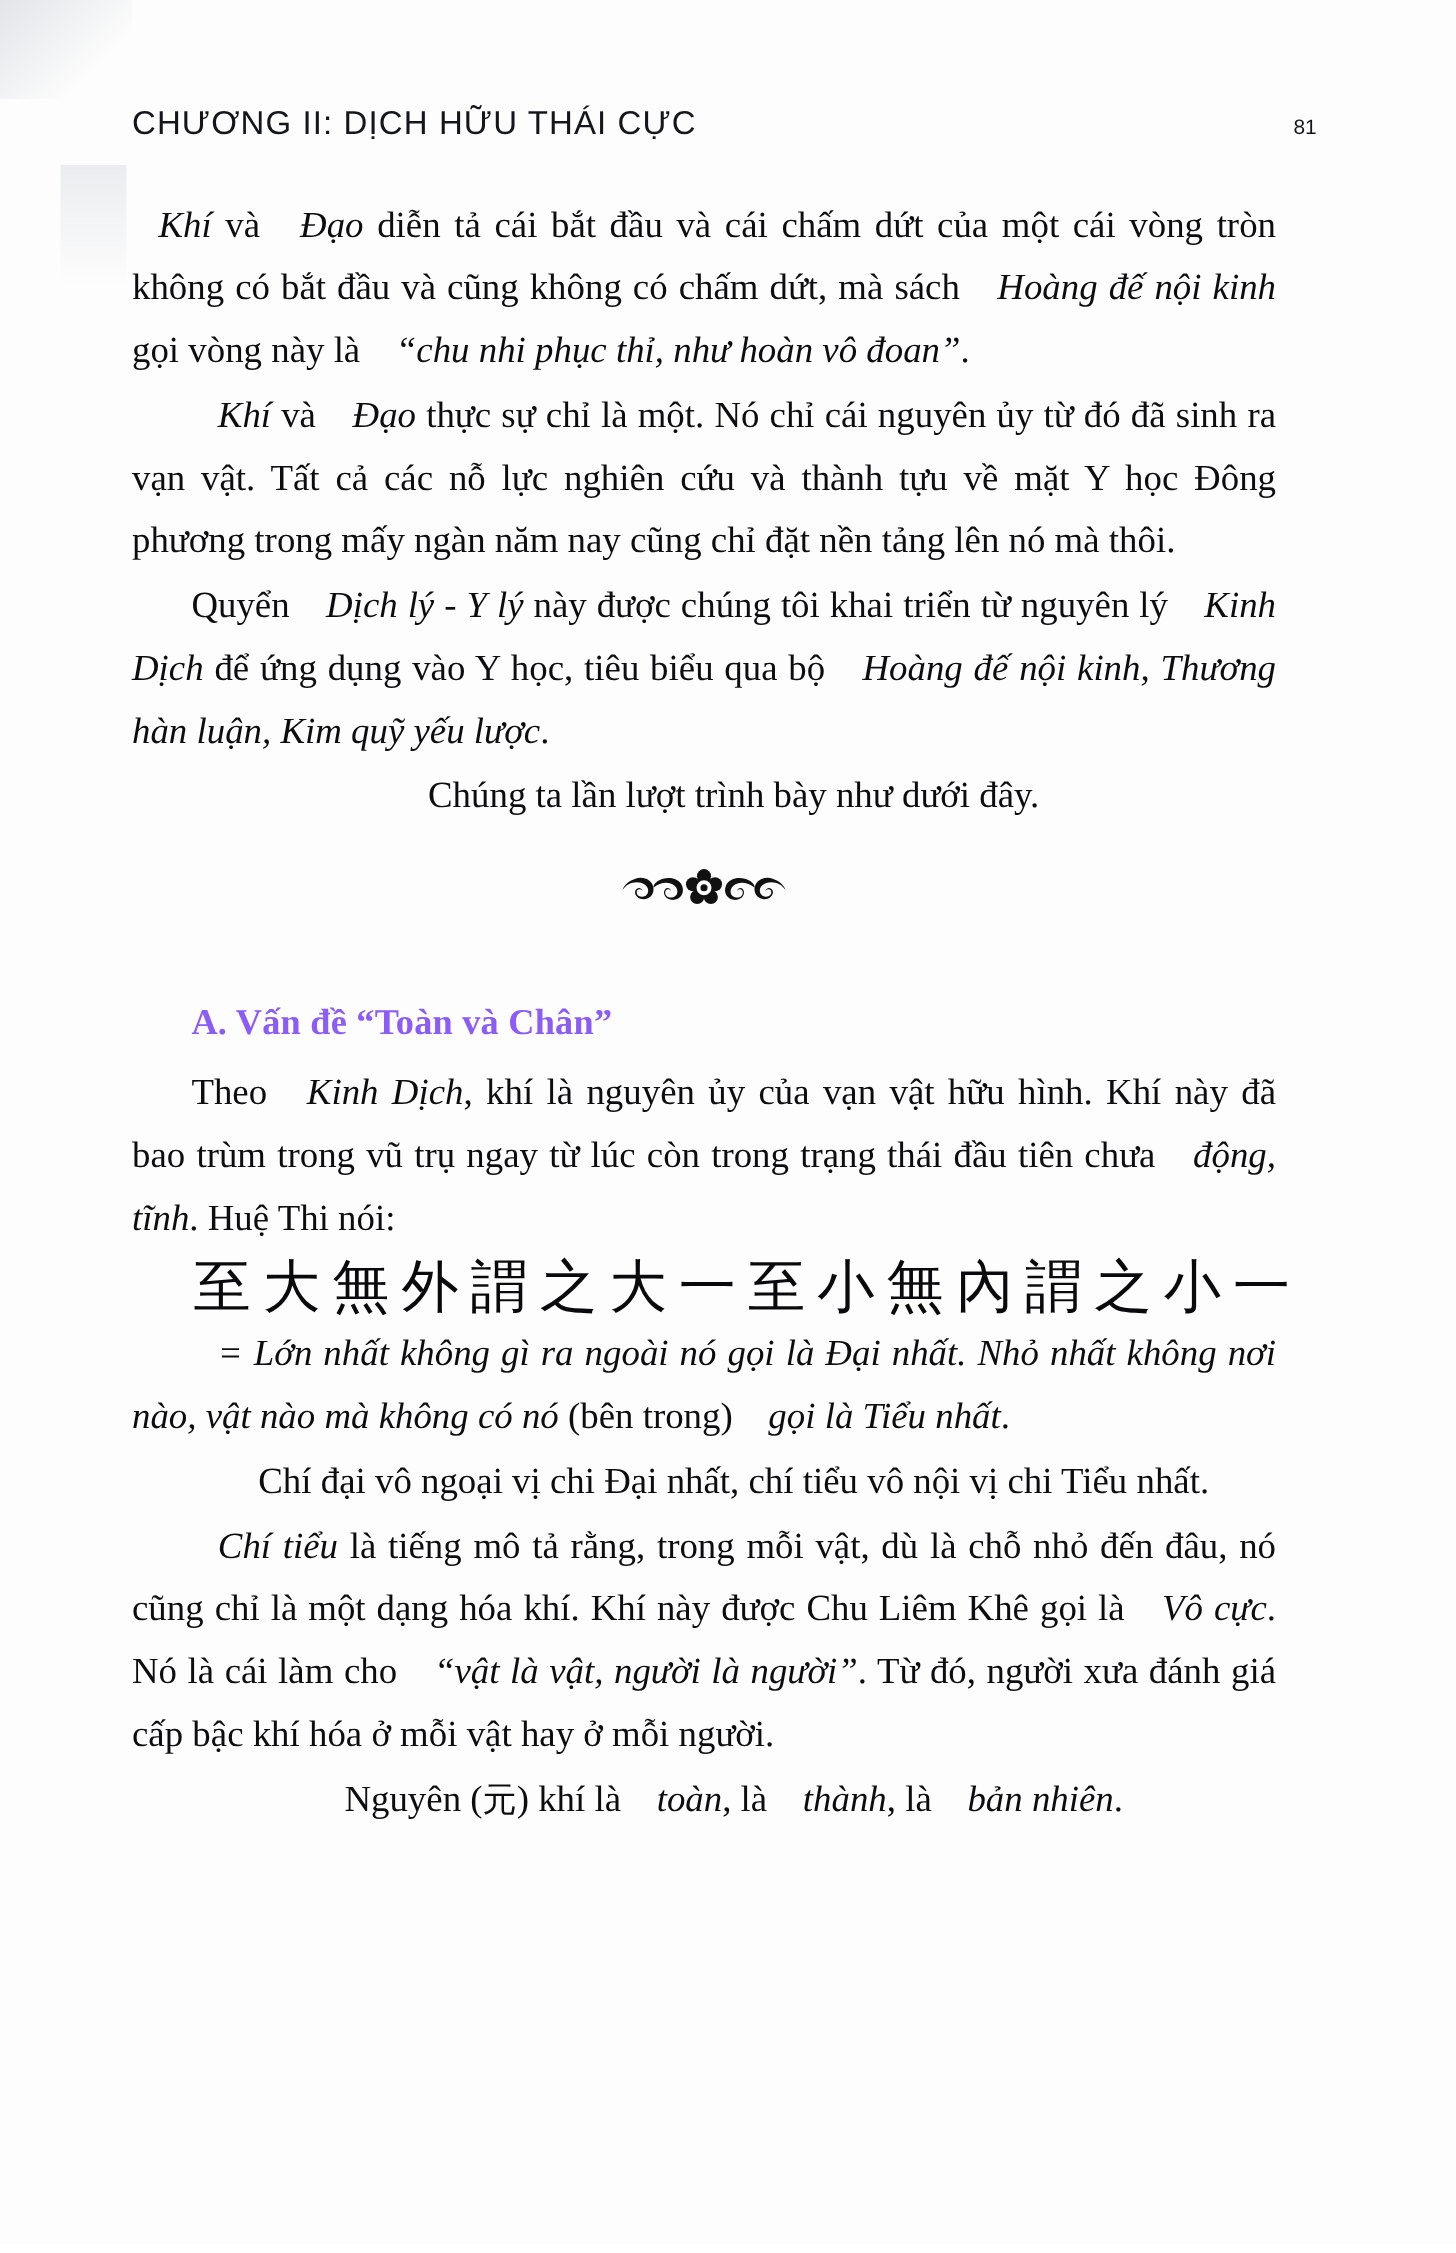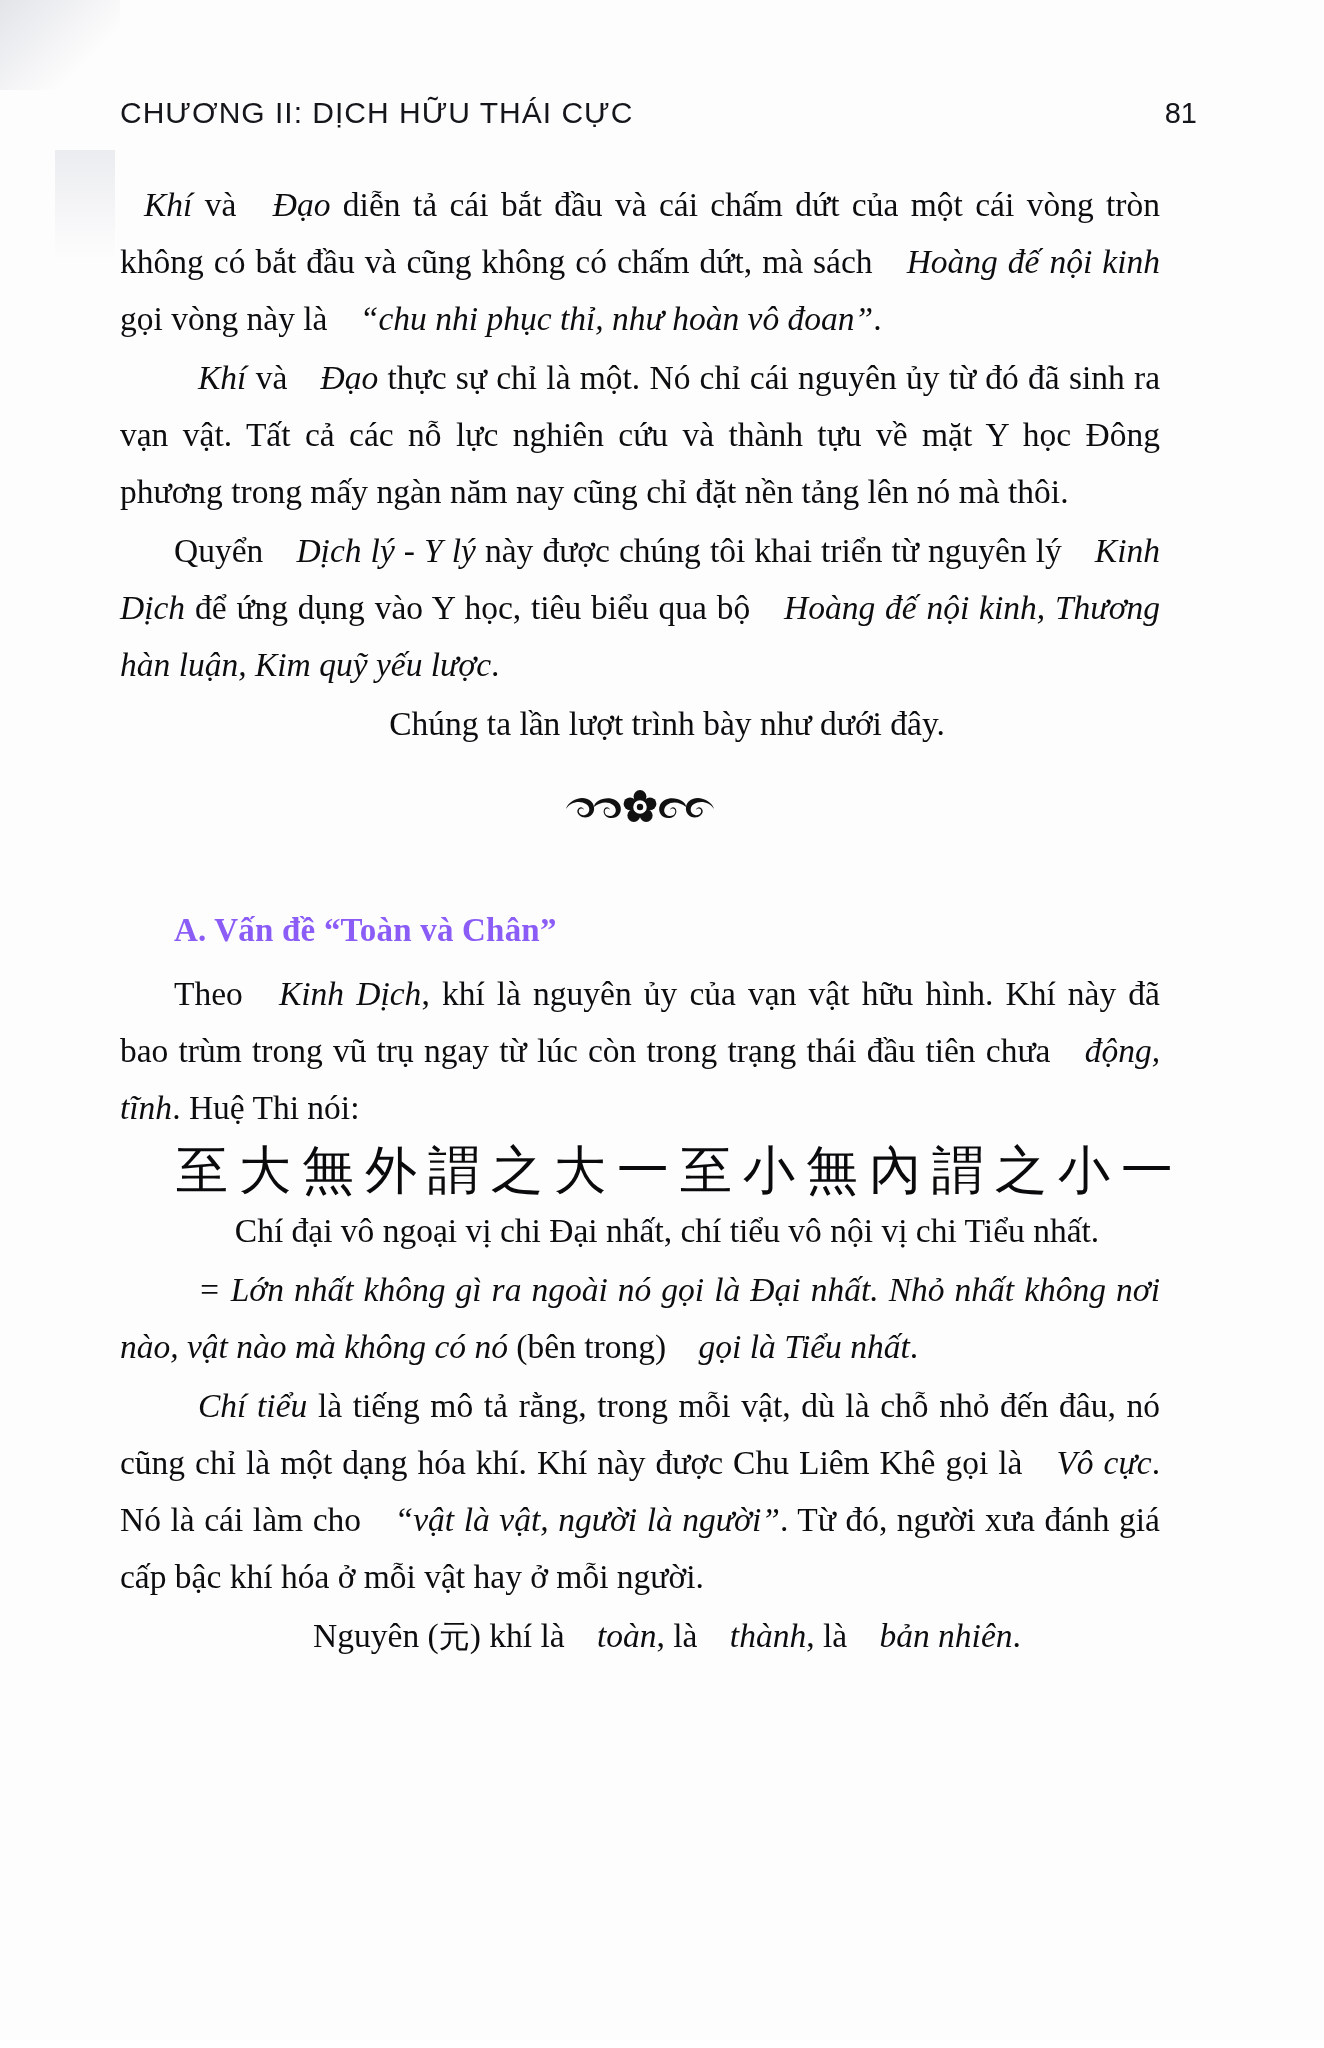--- a/index.html
+++ b/index.html
@@ -55,21 +55,21 @@
     justify-content: space-between;
     font-family: "Liberation Sans", "DejaVu Sans", sans-serif;
     font-size: 30px;
     letter-spacing: 1.0px;
     color: #15161b;
     margin-bottom: 46px;
     padding-right: 8px;
   }
   .running-head .chapter-title { white-space: nowrap; }
   .running-head .folio {
-    font-size: 29px;
+    font-size: 19px;
     letter-spacing: 0;
   }
 
   
   .body-text { width: 1040px; }
 
   p.para {
     margin: 0 0 2px 0;
     font-size: 33.5px;
     line-height: 57px;
@@ -174,23 +174,23 @@
           </g>
         </svg>
       </div>
 
       <h2 class="section-heading">A. Vấn đề “Toàn và Chân”</h2>
 
       <p class="para indent"><span>Theo </span><i>Kinh Dịch</i><span>, khí là nguyên ủy của vạn vật hữu hình. Khí này đã bao trùm trong vũ trụ ngay từ lúc còn trong trạng thái đầu tiên chưa </span><i>động, tĩnh</i><span>. Huệ Thi nói:</span></p>
 
       <div class="cjk-line">至大無外謂之大一至小無內謂之小一</div>
 
+      <p class="para indent"><i>= Lớn nhất không gì ra ngoài nó gọi là Đại nhất. Nhỏ nhất không nơi nào, vật nào mà không có nó </i><span>(bên trong) </span><i>gọi là Tiểu nhất</i><span>.</span></p>
+
       <p class="para indent last-line-left">Chí đại vô ngoại vị chi Đại nhất, chí tiểu vô nội vị chi Tiểu nhất.</p>
-
-      <p class="para indent"><i>= Lớn nhất không gì ra ngoài nó gọi là Đại nhất. Nhỏ nhất không nơi nào, vật nào mà không có nó </i><span>(bên trong) </span><i>gọi là Tiểu nhất</i><span>.</span></p>
 
 
       <p class="para indent"><i>Chí tiểu</i><span> là tiếng mô tả rằng, trong mỗi vật, dù là chỗ nhỏ đến đâu, nó cũng chỉ là một dạng hóa khí. Khí này được Chu Liêm Khê gọi là </span><i>Vô cực</i><span>. Nó là cái làm cho </span><i>“vật là vật, người là người”</i><span>. Từ đó, người xưa đánh giá cấp bậc khí hóa ở mỗi vật hay ở mỗi người.</span></p>
 
       <p class="para indent last-line-left"><span>Nguyên (</span><span class="cjk-inline-tight">元</span><span>) khí là </span><i>toàn</i><span>, là </span><i>thành</i><span>, là </span><i>bản nhiên</i><span>.</span></p>
 
     </div>
   </div>
 </div>
 

